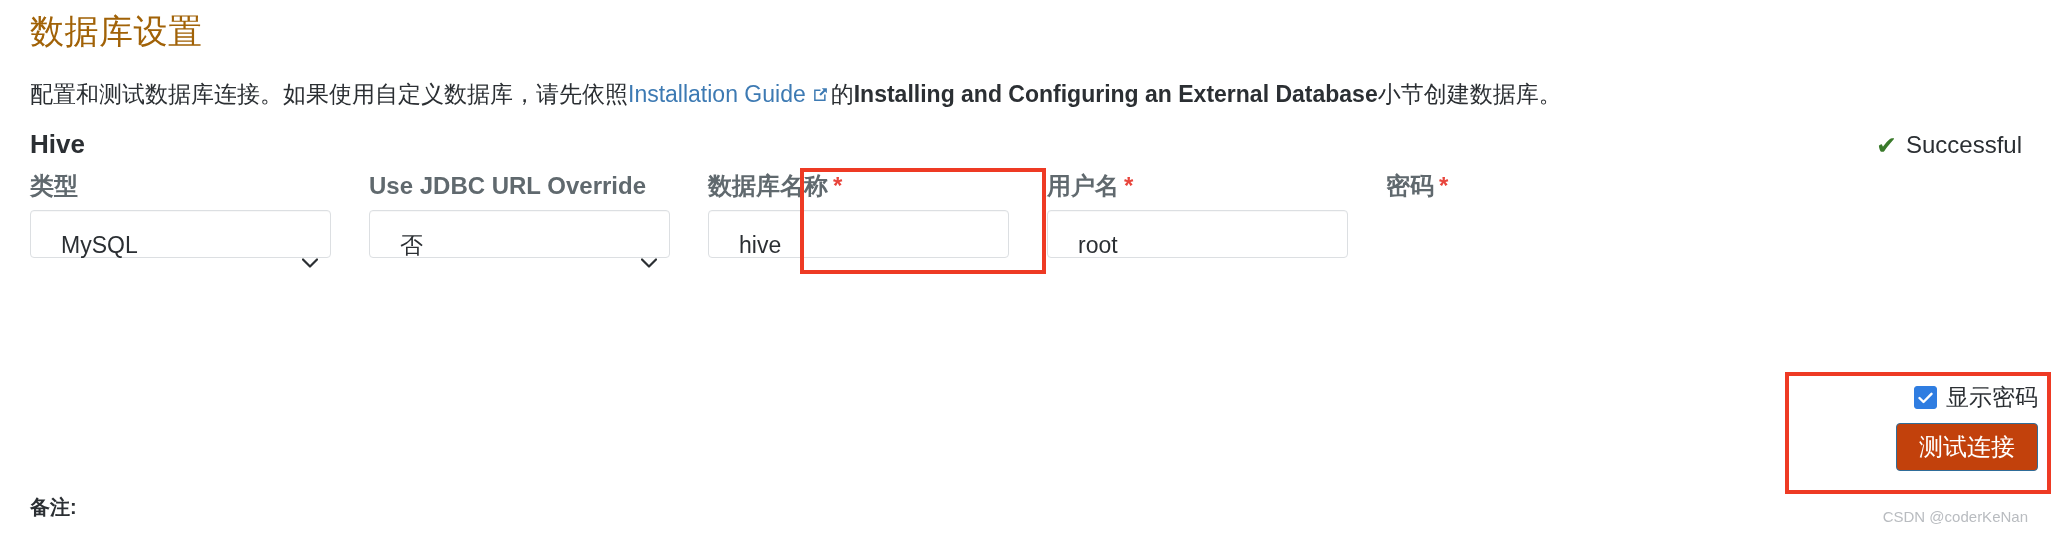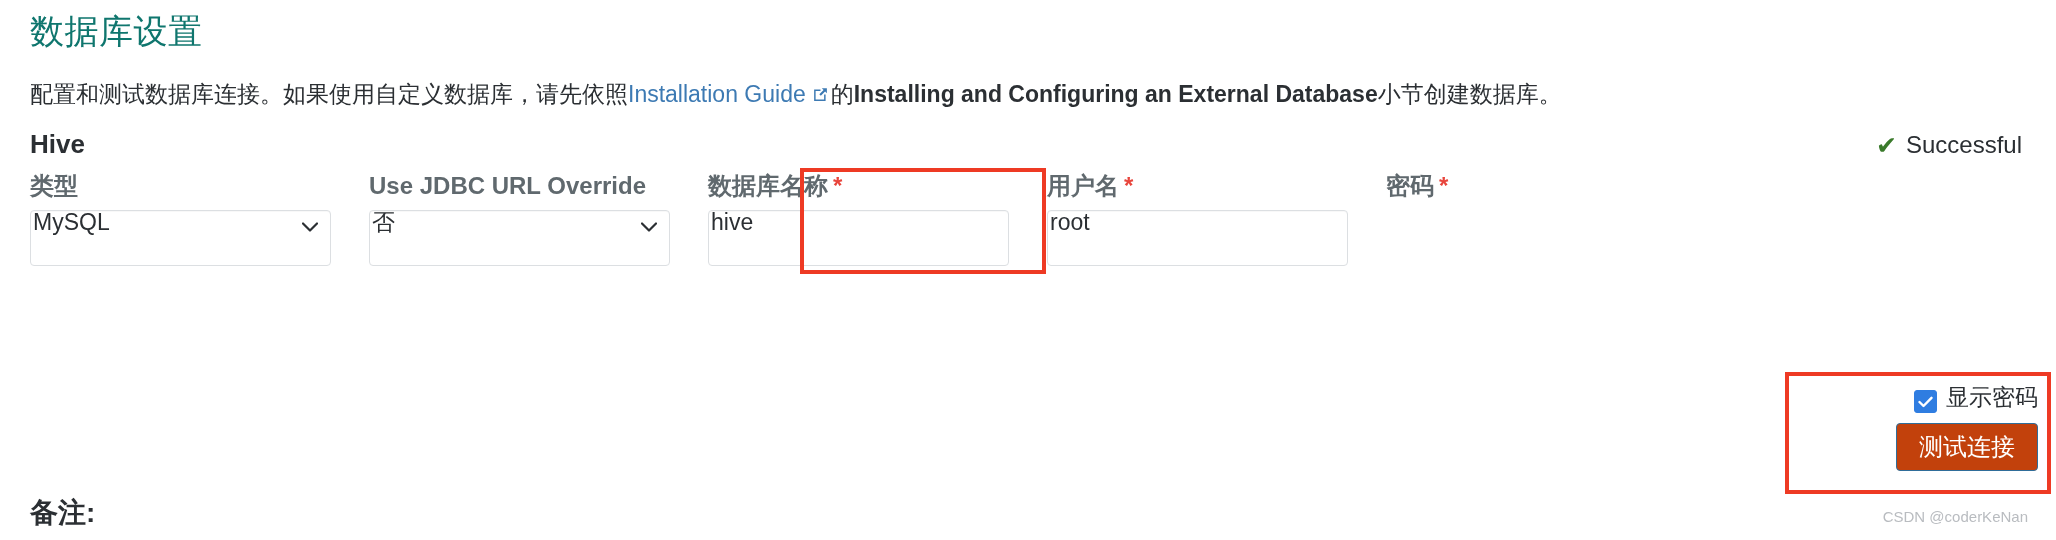--- a/index.html
+++ b/index.html
@@ -21,21 +21,21 @@
     width: 2056px;
     height: 540px;
     box-sizing: border-box;
     padding: 0 30px;
   }
 
   
   .page-title {
     font-size: 34px;
     font-weight: 400;
-    color: #0f766e;
+    color: #a16207;
     margin: 0;
     padding-top: 8px;
     line-height: 46px;
     letter-spacing: 0.5px;
   }
 
   .intro {
     font-size: 23px;
     line-height: 34px;
     color: #2b2f33;
@@ -107,30 +107,30 @@
   }
   .req {
     color: #e8453c;
     font-weight: bold;
     margin-left: 5px;
   }
 
   .control {
     box-sizing: border-box;
     width: 100%;
-    height: 56px;
+    height: 48px;
     border: 1px solid #dcdfe2;
     border-radius: 4px;
     background: #ffffff;
     font-size: 23px;
     color: #2b2f33;
     font-family: inherit;
-    padding: 0 2px;
-    display: flex;
-    align-items: flex-start;
+    padding: 0 30px;
+    display: flex;
+    align-items: flex-end;
     box-shadow: 0 1px 1px rgba(0,0,0,0.03) inset;
   }
   .control.select {
     justify-content: space-between;
     padding-right: 12px;
   }
   .control .value { line-height: 1; }
   .control .chev {
     width: 16px;
     height: 10px;
@@ -163,21 +163,21 @@
     left: 1800px;
     top: 382px;
     width: 238px;
     display: flex;
     flex-direction: column;
     align-items: flex-end;
     gap: 10px;
   }
   .checkbox-row {
     display: flex;
-    align-items: flex-end;
+    align-items: center;
     gap: 9px;
     font-size: 23px;
     color: #2b2f33;
   }
   .cb {
     width: 21px;
     height: 21px;
     border-radius: 3px;
     background: #2f7de1;
     border: 1px solid #2f7de1;
@@ -197,21 +197,21 @@
     padding: 10px 22px;
     line-height: 1.1;
     cursor: pointer;
   }
 
   
   .footer-label {
     position: absolute;
     left: 30px;
     top: 494px;
-    font-size: 28px;
+    font-size: 20px;
     font-weight: bold;
     color: #2b2f33;
   }
   .watermark {
     position: absolute;
     right: 28px;
     top: 508px;
     font-size: 15px;
     color: #b9bcc0;
     white-space: nowrap;

